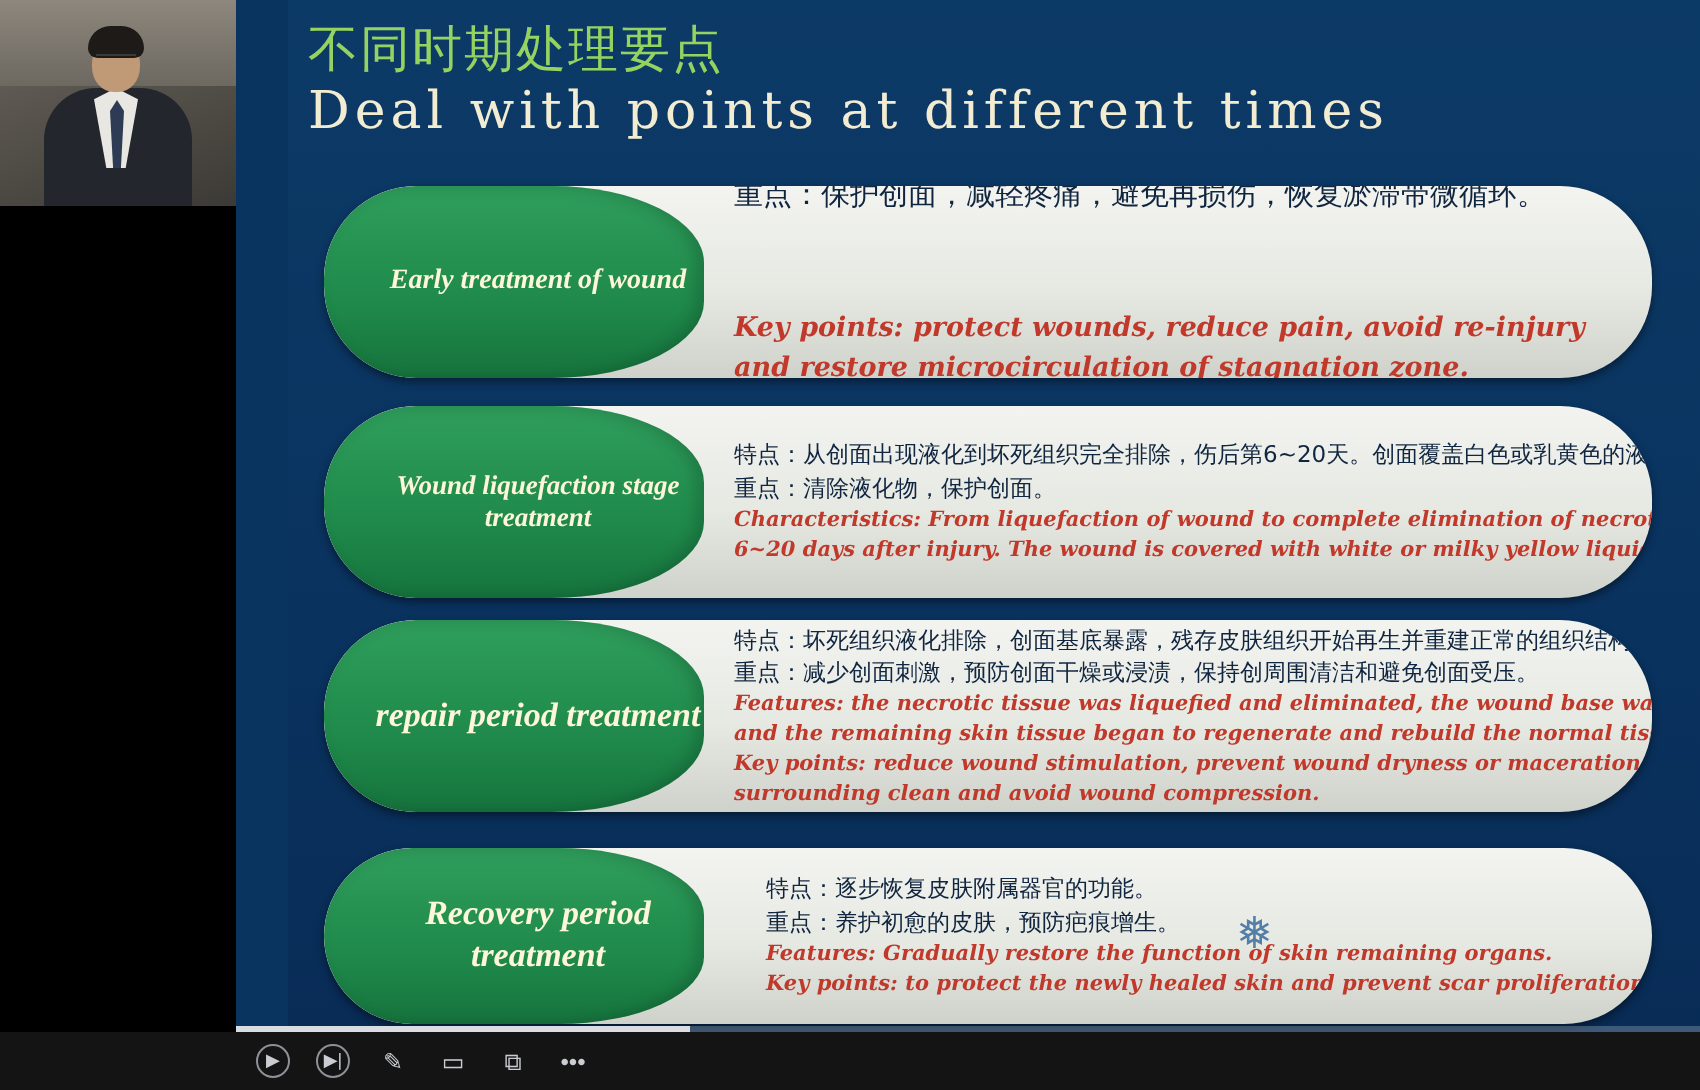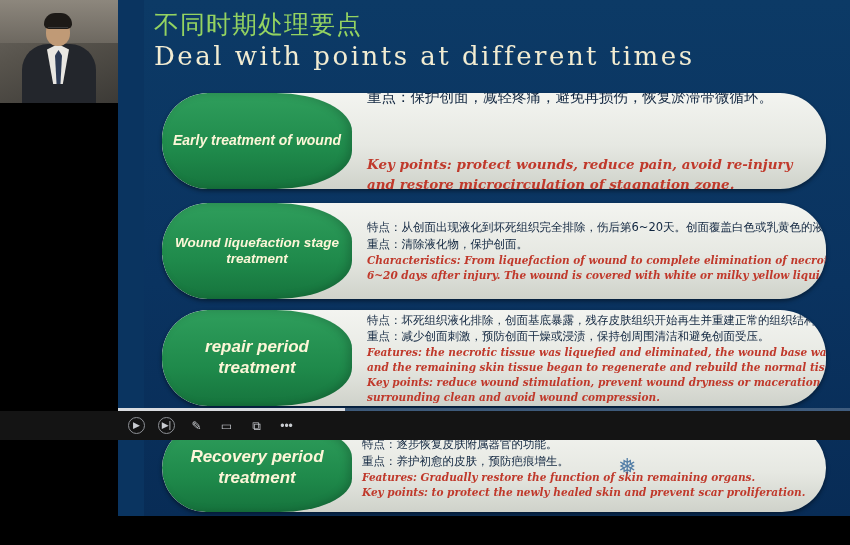--- a/index.html
+++ b/index.html
@@ -9,21 +9,21 @@
   }
   body {
     width: 850px;
     height: 545px;
     overflow: hidden;
     font-family: "Liberation Sans", sans-serif;
   }
   #root {
     position: relative;
     width: 850px;
-    height: 440px;
+    height: 545px;
     background: #000;
   }
 
   
   .presenter {
     position: absolute;
     left: 0;
     top: 0;
     width: 118px;
     height: 103px;
@@ -131,30 +131,30 @@
     position: absolute;
     left: 0;
     top: 0;
     height: 100%;
     border-radius: 46px 40% 40% 46px;
     background: linear-gradient(180deg, #2f9e5c 0%, #1f8a4b 60%, #16743d 100%);
     box-shadow: inset -4px 0 8px rgba(0,0,0,0.18);
   }
   .row-pill-label {
     position: absolute;
-    left: 0;
+    left: 12px;
     top: 0;
     width: 100%;
     height: 100%;
     display: flex;
     align-items: center;
     justify-content: center;
     text-align: center;
     color: #fdf6d8;
-    font-family: Liberation Sans, sans-serif;
+    font-family: Liberation Serif, serif;
     font-style: italic;
     font-weight: bold;
     line-height: 1.22;
     padding: 0 10px;
     box-sizing: border-box;
   }
   .row-text {
     position: absolute;
     top: 0;
     height: 100%;
@@ -195,21 +195,21 @@
   #row3 .row-green { width: 190px; }
   #row3 .row-pill-label { font-size: 17px; }
   #row3 .row-text { left: 205px; right: 8px; }
   #row3 .tline.cn { font-size: 11.5px; line-height: 1.45; }
   #row3 .tline.en { font-size: 10.5px; line-height: 1.42; }
 
   
   #row4 { top: 424px; height: 88px; }
   #row4 .row-green { width: 190px; }
   #row4 .row-pill-label { font-size: 17px; }
-  #row4 .row-text { left: 200px; right: 8px; }
+  #row4 .row-text { left: 221px; right: 8px; }
   #row4 .tline.cn { font-size: 11.5px; line-height: 1.45; }
   #row4 .tline.en { font-size: 10.5px; line-height: 1.42; }
 
   
   .watermark {
     position: absolute;
     right: 8px;
     bottom: 2px;
     color: #2c5d8f;
     font-family: "DejaVu Sans", sans-serif;

